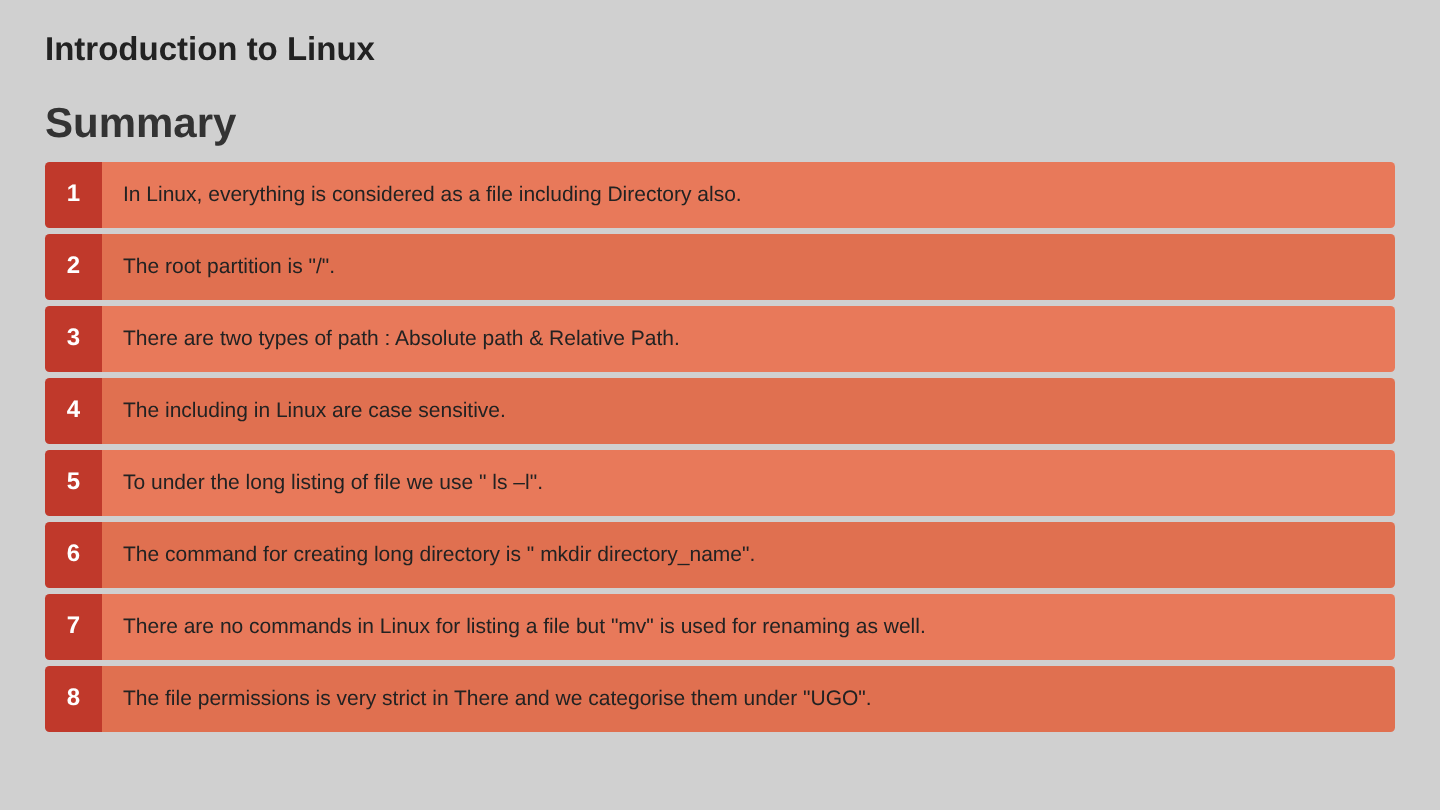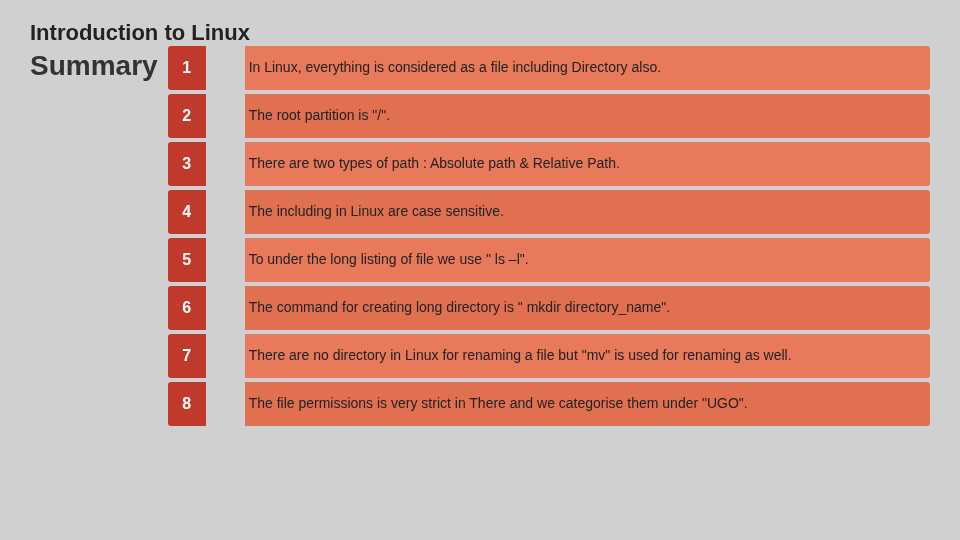--- a/index.html
+++ b/index.html
@@ -21,26 +21,26 @@
       height: 540px;
       background-color: #d0d0d0;
       position: relative;
       padding: 20px 30px;
     }
 
     .page-title {
       font-size: 22px;
       font-weight: bold;
       color: #222;
-      margin-bottom: 0;
+      margin-bottom: 16px;
     }
 
     .content-area {
       display: flex;
-      flex-direction: row;
+      flex-direction: column;
       gap: 10px;
     }
 
     .summary-label {
       font-size: 28px;
       font-weight: bold;
       color: #333;
       min-width: 100px;
       padding-top: 4px;
     }
@@ -68,27 +68,26 @@
       display: flex;
       align-items: center;
       justify-content: center;
       border-radius: 3px 0 0 3px;
     }
 
     .item-text {
       background-color: #e8795a;
       color: #222;
       font-size: 14px;
-      padding: 6px 4px;
+      padding: 6px 14px;
       display: flex;
       align-items: center;
       flex: 1;
       border-radius: 0 3px 3px 0;
       line-height: 1.4;
-      margin-left: 39px;
     }
 
     
     .item-row:nth-child(even) .item-text {
       background-color: #e07050;
     }
 
     .item-row:nth-child(odd) .item-text {
       background-color: #e8795a;
     }
@@ -122,21 +121,21 @@
         <div class="item-row">
           <div class="item-number">5</div>
           <div class="item-text">To under the long listing of file we use " ls –l".</div>
         </div>
         <div class="item-row">
           <div class="item-number">6</div>
           <div class="item-text">The command for creating long directory is " mkdir directory_name".</div>
         </div>
         <div class="item-row">
           <div class="item-number">7</div>
-          <div class="item-text">There are no directory in Linux for renaming a file but "mv" is used for renaming as well.</div>
+          <div class="item-text">There are no commands in Linux for listing a file but "mv" is used for renaming as well.</div>
         </div>
         <div class="item-row">
           <div class="item-number">8</div>
           <div class="item-text">The file permissions is very strict in There and we categorise them under "UGO".</div>
         </div>
       </div>
   </div>
 </div>
 
 </body></html>

